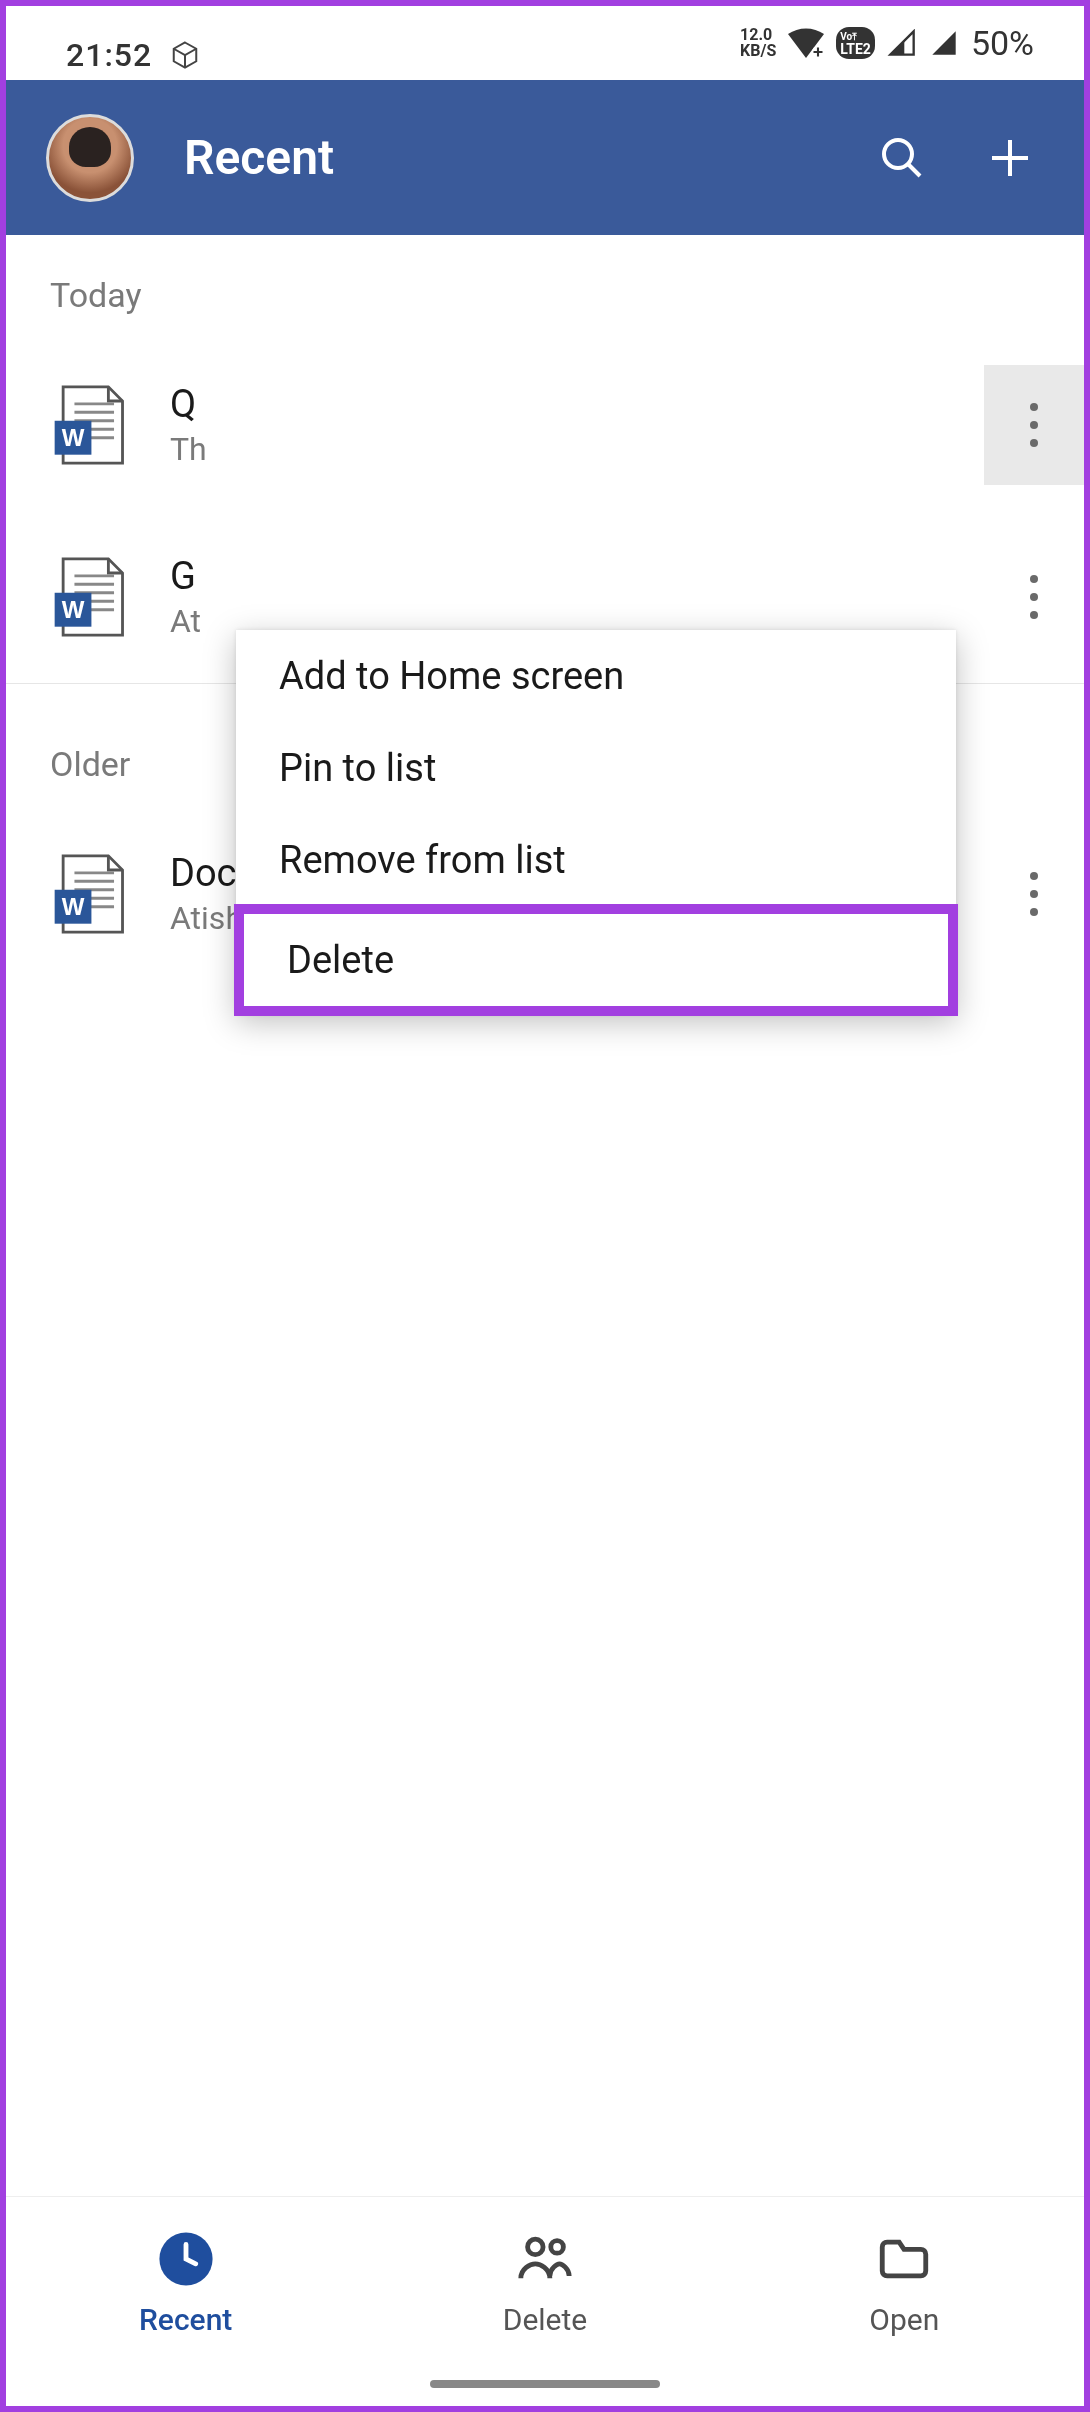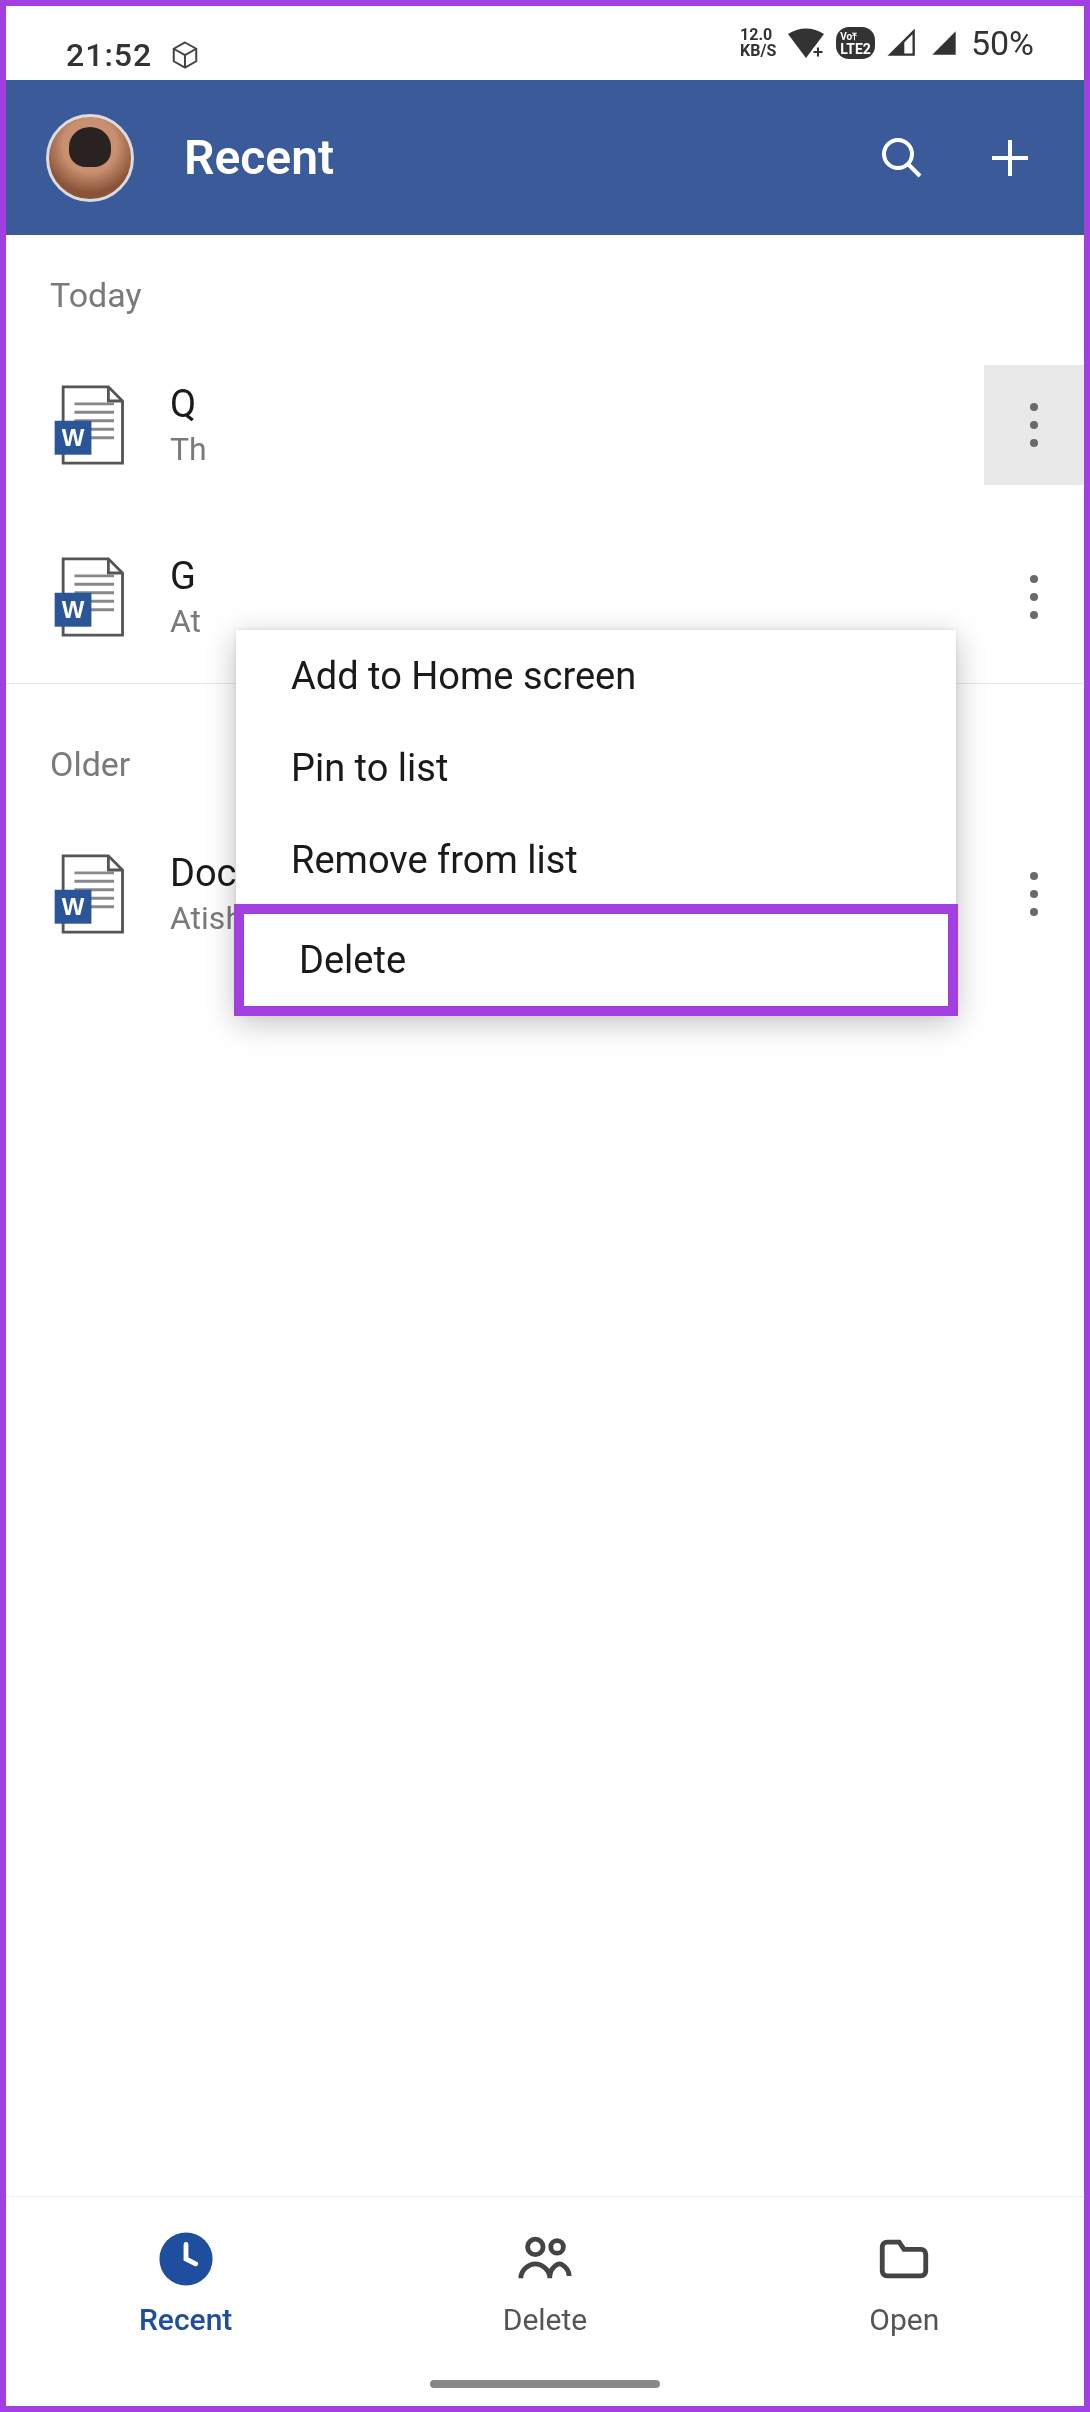--- a/index.html
+++ b/index.html
@@ -110,21 +110,21 @@
   .context-menu {
     position:absolute;
     top: 395px;
     left: 230px;
     width: 720px;
     background:#fff;
     box-shadow: 0 8px 30px rgba(0,0,0,0.25), 0 0 4px rgba(0,0,0,0.1);
     z-index: 10;
   }
   .menu-item {
-    padding: 24px 55px;
+    padding: 24px 43px;
     font-size: 38px;
     color: #1a1a1a;
     cursor:pointer;
   }
   .menu-item.highlight-border {
     border: 10px solid #a23fe0;
     margin: -2px;
   }
   .bottom-nav {
     position:absolute;

